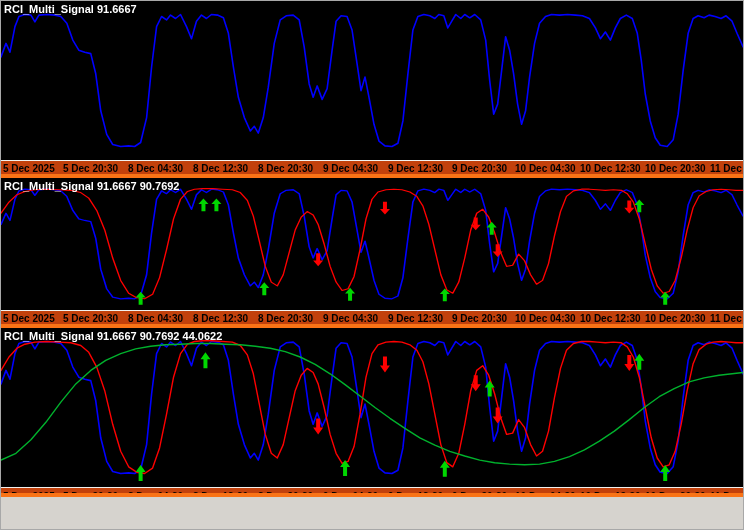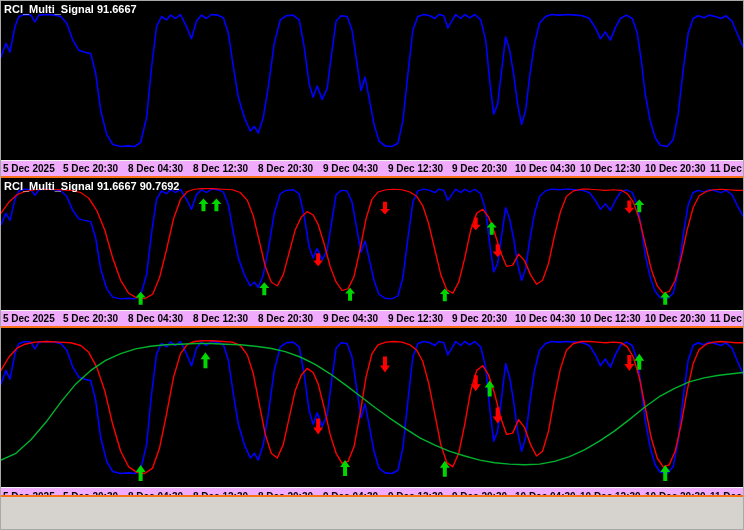--- a/index.html
+++ b/index.html
@@ -9,22 +9,22 @@
     display:flex; flex-direction:column;
     font-family:"Liberation Sans", sans-serif;
   }
   .panel { position:relative; background:#000000; overflow:hidden; }
   .panel svg { position:absolute; left:0; top:0; width:100%; height:100%; display:block; }
   .panel-label {
     position:absolute; left:3px; top:2px; z-index:3;
     color:#ffffff; font-size:11px; font-weight:700; white-space:nowrap;
   }
   .axis {
-    position:relative; background:#f0abfc; overflow:hidden; box-sizing:border-box;
-    border-top:1px solid #f2f1ee; border-bottom:2px solid #f97316;
+    position:relative; background:#c2410c; overflow:hidden; box-sizing:border-box;
+    border-top:1px solid #f2f1ee; border-bottom:4px solid #f97316;
   }
   .axis span {
     position:absolute; top:2px; color:#000000;
     font-size:10px; font-weight:700; white-space:nowrap;
   }
   .axis.partial span { top:3px; }
 </style>
 </head>
 <body>
 
@@ -83,20 +83,21 @@
       <span style="left: 322px;">9 Dec 04:30</span>
       <span style="left: 387px;">9 Dec 12:30</span>
       <span style="left: 451px;">9 Dec 20:30</span>
       <span style="left: 514px;">10 Dec 04:30</span>
       <span style="left: 579px;">10 Dec 12:30</span>
       <span style="left: 644px;">10 Dec 20:30</span>
       <span style="left: 709px;">11 Dec 0</span>
     </div>
 
   <div class="panel" style="height:159px">
+    <span class="panel-label">RCI_Multi_Signal 91.6667 90.7692 44.0622</span>
   <svg viewBox="0 0 744 159" preserveAspectRatio="none">
         <polyline points="0,55.9 5,42.4 9,51.2 14,25.6 18,15.5 24,13.5 30,14.1 34,20.9 38,14.1 46,13.5 54,14.1 60,15.5 66,22.2 72,39.1 78,49.2 84,51.2 90,52.6 95,72.8 100,109.8 106,133.4 112,143.5 120,145.5 128,144.9 134,145.5 140,141.5 146,116.6 151,66.0 156,25.6 161,15.5 166,18.9 170,14.1 175,17.5 180,13.5 186,25.6 191,37.7 196,20.2 201,14.1 206,17.5 211,13.5 217,14.1 223,16.8 228,32.3 233,66.0 238,96.3 244,116.6 250,130.0 254,125.3 258,132.1 263,116.6 268,86.2 274,42.4 280,18.9 286,14.8 293,14.1 299,18.9 304,45.8 309,82.9 313,96.3 317,84.9 322,98.4 327,87.6 332,49.2 336,20.2 341,14.8 347,15.5 352,29.0 357,62.7 361,89.6 365,76.1 369,96.3 374,123.3 379,140.1 385,144.9 392,145.5 398,142.2 403,119.9 408,72.8 413,29.0 418,15.5 424,13.5 430,14.8 435,17.5 439,13.5 444,14.8 448,26.9 452,20.2 456,13.5 461,17.5 465,13.5 470,16.8 475,13.5 481,18.9 486,39.1 490,79.5 494,113.2 498,103.1 502,69.4 506,35.7 510,49.2 514,72.8 518,103.1 522,123.3 526,109.8 530,76.1 535,42.4 540,22.2 546,15.5 552,13.5 560,14.1 568,13.5 576,14.1 583,14.8 590,17.5 596,26.9 601,37.7 606,31.0 611,39.1 616,26.9 621,17.5 627,14.1 633,17.5 638,32.3 642,59.3 646,93.0 651,119.9 656,136.8 661,144.2 668,145.5 674,138.8 679,113.2 684,69.4 689,32.3 694,17.5 699,14.8 705,16.8 710,14.1 716,15.5 722,17.5 727,14.8 733,20.2 738,32.3 744,45.8" fill="none" stroke="#0000ff" stroke-width="1.6" stroke-linejoin="round" stroke-linecap="round"></polyline>
         <polyline points="0,42.4 8,29.0 16,20.2 24,16.2 34,14.1 46,13.5 58,14.1 70,14.8 80,17.5 88,24.3 96,39.1 104,62.7 112,96.3 120,123.3 128,138.8 136,144.2 144,145.5 152,140.1 159,119.9 166,86.2 173,49.2 180,25.6 187,16.2 194,13.5 202,12.8 212,12.8 222,13.5 232,14.1 240,17.5 247,26.9 253,45.8 259,76.1 265,106.4 271,125.3 277,130.0 283,116.6 289,89.6 295,62.7 301,47.2 307,40.4 313,44.5 318,55.9 324,79.5 330,106.4 336,125.3 342,135.4 348,133.4 354,118.6 360,86.2 366,49.2 372,25.6 378,16.8 386,14.1 394,13.5 402,14.1 410,16.8 417,22.2 423,33.7 429,55.9 435,86.2 441,116.6 447,134.7 453,138.8 459,125.3 465,96.3 471,62.7 477,42.4 483,37.7 489,47.2 495,66.0 501,89.6 507,106.4 513,105.1 519,91.6 525,99.7 531,116.6 537,128.0 543,123.3 549,103.1 555,69.4 561,40.4 567,22.2 574,15.5 582,13.5 590,13.5 598,14.1 606,14.8 614,14.1 622,14.8 628,18.9 634,29.0 640,49.2 646,79.5 652,109.8 658,130.0 664,138.8 670,136.8 676,123.3 682,96.3 688,62.7 694,35.7 700,21.6 707,16.2 714,14.1 722,13.5 730,14.1 737,14.8 744,14.8" fill="none" stroke="#ff0000" stroke-width="1.4" stroke-linejoin="round" stroke-linecap="round"></polyline>
         <polyline points="0,132.1 15,125.3 30,111.8 45,94.3 60,74.1 75,55.9 90,42.4 105,32.3 120,25.6 135,20.9 150,18.2 165,16.8 180,16.2 195,15.5 210,15.5 225,16.2 240,16.8 255,18.2 270,20.2 285,23.6 300,29.0 315,36.4 330,45.8 345,56.6 360,68.0 375,79.5 390,90.3 405,100.4 420,109.8 435,117.2 450,123.3 465,128.0 480,132.1 495,134.7 510,136.1 525,136.8 540,136.1 555,133.4 570,128.7 585,121.9 600,113.2 615,103.1 630,91.6 645,79.5 660,68.7 675,60.6 690,53.9 705,49.9 720,47.2 744,44.5" fill="none" stroke="#00b22d" stroke-width="1.4" stroke-linejoin="round" stroke-linecap="round"></polyline>
         <path d="M 140 136.9 L 135 143.9 L 138 143.9 L 138 152.9 L 142 152.9 L 142 143.9 L 145 143.9 Z" fill="#00d700"></path>
         <path d="M 205 24.3 L 200 31.3 L 203 31.3 L 203 40.3 L 207 40.3 L 207 31.3 L 210 31.3 Z" fill="#00d700"></path>
         <path d="M 345 132.1 L 340 139.1 L 343 139.1 L 343 148.1 L 347 148.1 L 347 139.1 L 350 139.1 Z" fill="#00d700"></path>
         <path d="M 445 132.8 L 440 139.8 L 443 139.8 L 443 148.8 L 447 148.8 L 447 139.8 L 450 139.8 Z" fill="#00d700"></path>
         <path d="M 490 52.6 L 485 59.6 L 488 59.6 L 488 68.6 L 492 68.6 L 492 59.6 L 495 59.6 Z" fill="#00d700"></path>
         <path d="M 640 25.7 L 635 32.7 L 638 32.7 L 638 41.7 L 642 41.7 L 642 32.7 L 645 32.7 Z" fill="#00d700"></path>

